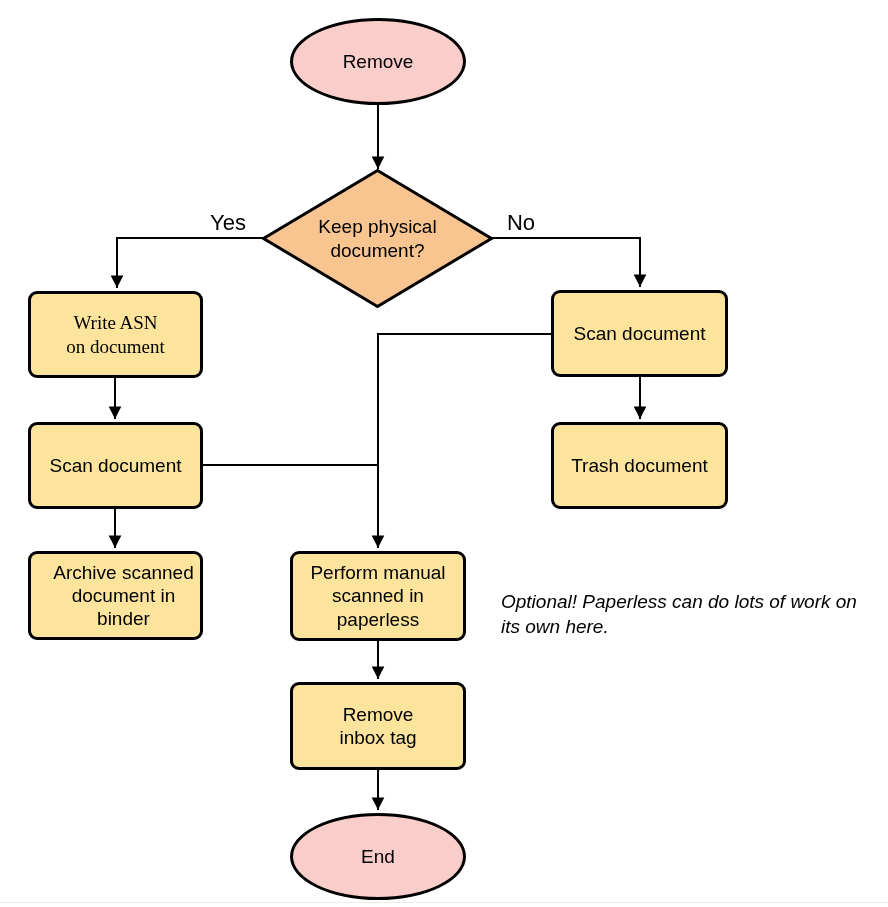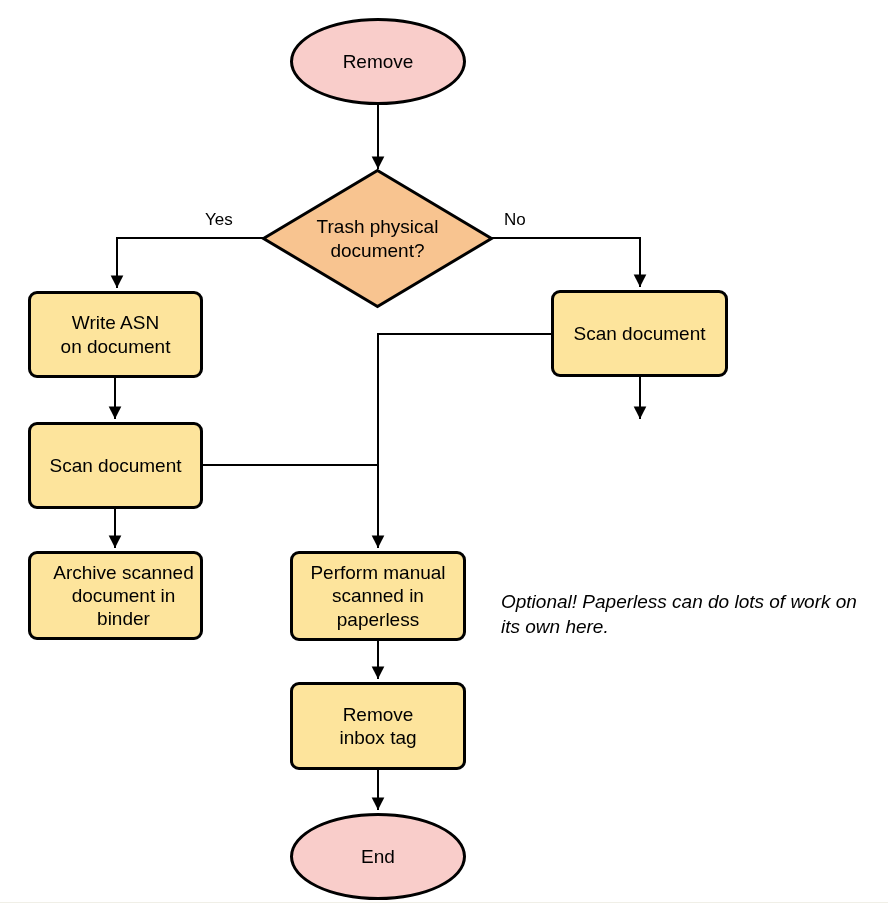--- a/index.html
+++ b/index.html
@@ -58,22 +58,22 @@
     stroke: var(--node-border, #000000);
     stroke-width: 3;
   }
   .decision-label {
     position: absolute;
     background: transparent;
     border: none;
   }
   .edge-label {
     position: absolute;
-    font-size: 17px;
-    text-align: left;
+    font-size: 22px;
+    text-align: center;
   }
   .annotation {
     position: absolute;
     left: 501px;
     top: 589px;
     width: 402px;
     font-size: 19px;
     font-style: italic;
     line-height: 1.34;
     white-space: pre-line;
@@ -82,21 +82,21 @@
     position: absolute;
     left: 0;
     top: 902px;
     width: 888px;
     height: 1px;
     background: var(--footer-line, #f0efe7);
   }
 
   
   #node-start        { left: 290px; top: 18px;  width: 176px; height: 87px; }
-  #node-write-asn    { left: 28px;  top: 291px; width: 175px; height: 87px; }
+  #node-write-asn    { left: 28px;  top: 291px; width: 175px; height: 87px; font-family: Liberation Serif, serif; }
   #node-scan-left    { left: 28px;  top: 422px; width: 175px; height: 87px; }
   #node-archive      { left: 28px;  top: 551px; width: 175px; height: 89px; padding-left: 16px; }
   #node-scan-right   { left: 551px; top: 290px; width: 177px; height: 87px; }
   #node-trash        { left: 551px; top: 422px; width: 177px; height: 87px; }
   #node-tagging      { left: 290px; top: 551px; width: 176px; height: 90px; }
   #node-remove-inbox { left: 290px; top: 682px; width: 176px; height: 88px; }
   #node-end          { left: 290px; top: 813px; width: 176px; height: 87px; }
   #decision-svg      { left: 261px; top: 168px; width: 233px; height: 141px; }
   #node-decision     { left: 265px; top: 172px; width: 225px; height: 133px; }
   #label-yes         { left: 205px; top: 210px; width: 46px; }
@@ -124,34 +124,35 @@
     <path class="edge" marker-end="url(#arrow)" d="M 378 641 L 378 679"></path>
     <path class="edge" marker-end="url(#arrow)" d="M 378 770 L 378 810"></path>
   </svg>
 
   <svg id="decision-svg" class="diamond-svg" xmlns="http://www.w3.org/2000/svg" viewBox="0 0 233 141">
     <polygon class="diamond-shape" points="116.5,2.5 230.5,70.5 116.5,138.5 2.5,70.5"></polygon>
   </svg>
 
   <div id="node-start" class="node terminal">Remove</div>
 
-  <div id="node-decision" class="node decision-label">Trash physical
+  <div id="node-decision" class="node decision-label">Keep physical
 document?</div>
 
   <div id="node-write-asn" class="node process">Write ASN
 on document</div>
 
   <div id="node-scan-left" class="node process">Scan document</div>
 
   <div id="node-archive" class="node process">Archive scanned
 document in
 binder</div>
 
   <div id="node-scan-right" class="node process">Scan document</div>
 
+  <div id="node-trash" class="node process">Trash document</div>
 
   <div id="node-tagging" class="node process">Perform manual
 scanned in
 paperless</div>
 
   <div id="node-remove-inbox" class="node process">Remove
 inbox tag</div>
 
   <div id="node-end" class="node terminal">End</div>
 

